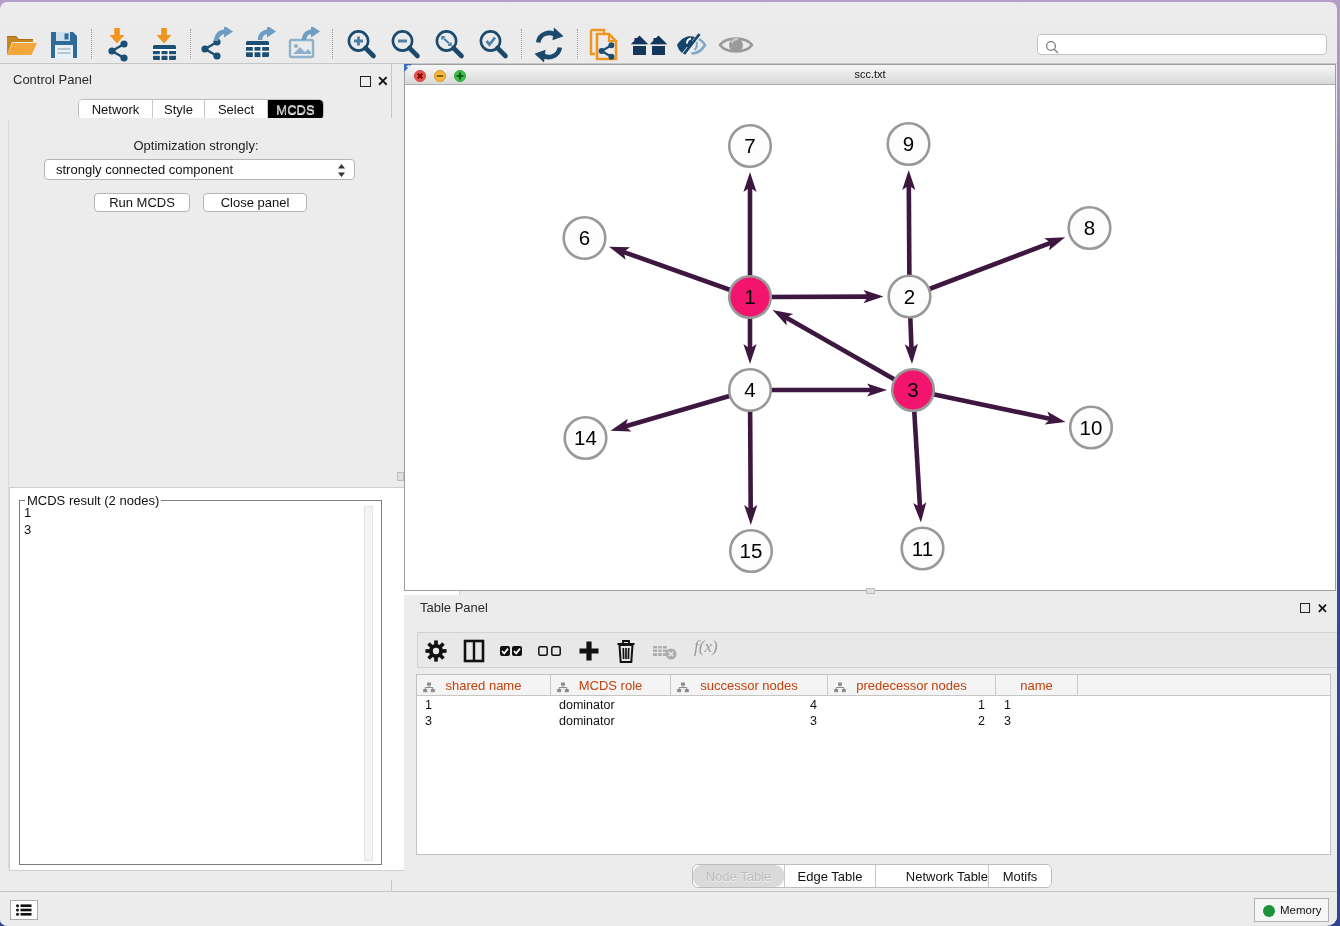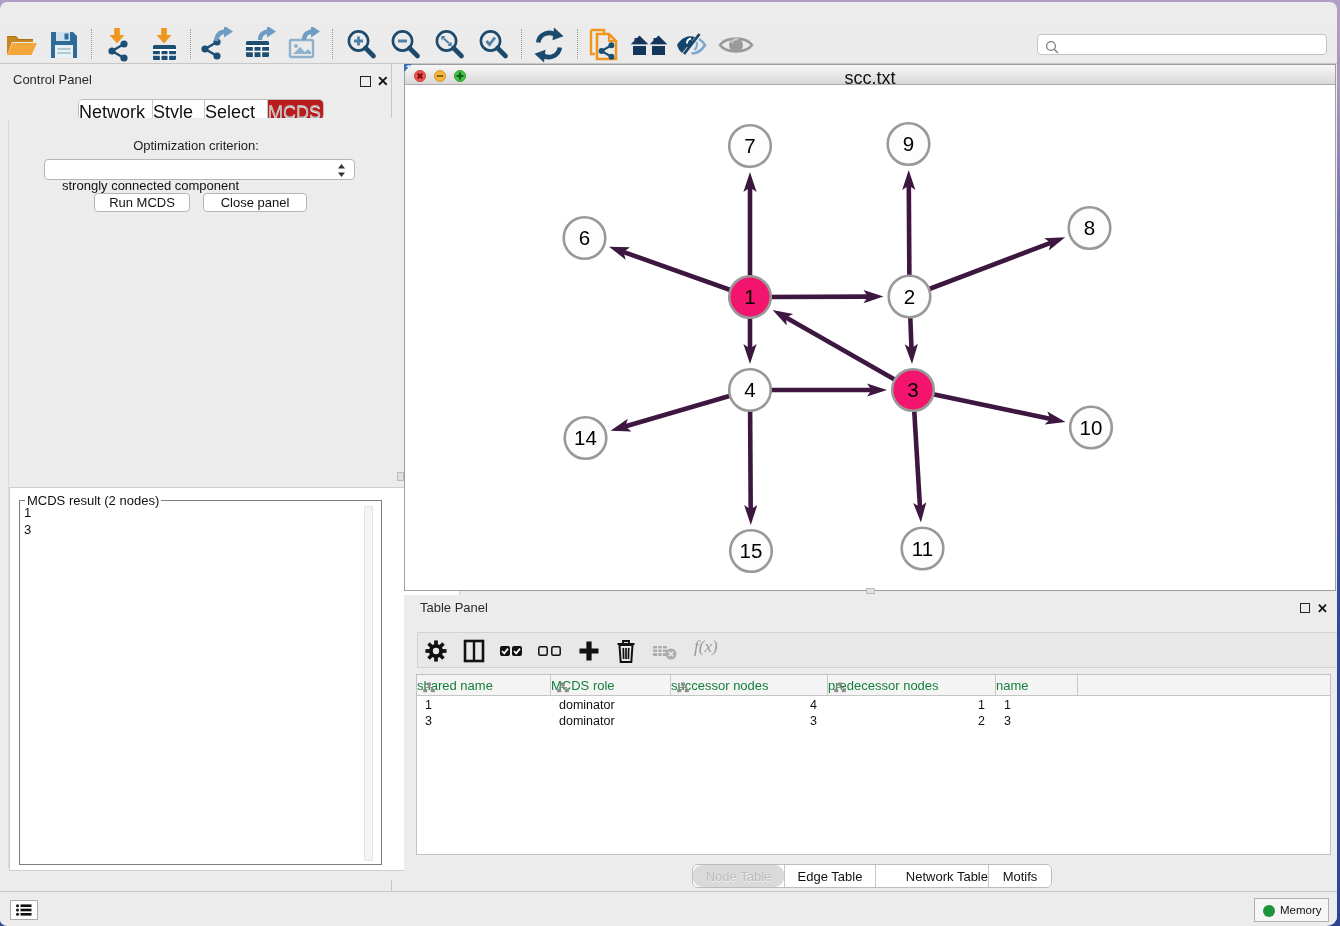--- a/index.html
+++ b/index.html
@@ -13,45 +13,45 @@
   .mactitle .t { position:absolute; top:3px; left:0; width:100%; text-align:center; font-size:13px; color:#9a9a9a; }
   
   .toolbar { position:absolute; left:0; top:22px; width:1337px; height:40px; background:#ebebeb; border-bottom:1px solid #c7c7c7; }
   .tsep { position:absolute; top:5px; height:30px; width:0; border-left:1px dotted #999; }
   .ticon { position:absolute; top:3px; }
   .search { position:absolute; left:1037px; top:10px; width:290px; height:21px; background:#fff; border:1px solid #c4c4c4; border-radius:4px; }
   
   .cpanel { position:absolute; left:0; top:62px; width:392px; height:827px; background:#ececec; border-right:1px solid #c6c6c6; }
   .cpanel .ptitle { position:absolute; left:13px; top:8px; font-size:13px; color:#2b2b2b; }
   .tabs { position:absolute; left:78px; top:35px; height:21px; display:flex; border:1px solid #bcbcbc; border-radius:5px; overflow:hidden; background:#fff; }
-  .tabs .tab { font-size:18px; color:#111; padding:2px 0 0 0; border-left:1px solid #c8c8c8; background:#fff; height:100%; }
+  .tabs .tab { font-size:13px; color:#111; padding:2px 0 0 0; text-align:center; border-left:1px solid #c8c8c8; background:#fff; height:100%; }
   .tabs .tab:first-child { border-left:none; }
-  .tabs .tab.sel { background:#b91c1c; color:#b9b9b9; text-shadow:0 1px 0 #f5f5f5; }
+  .tabs .tab.sel { background:#000000; color:#b9b9b9; text-shadow:0 1px 0 #f5f5f5; }
   .cpcontent { position:absolute; left:0; top:54px; width:392px; height:762px; background:#ececec; }
   .cpcontent .lline { position:absolute; left:8px; top:2px; bottom:12px; width:0; border-left:1px solid #dadada; }
   .optlabel { position:absolute; left:0; top:20px; width:392px; text-align:center; font-size:13px; color:#1c1c1c; }
   .selectbox { position:absolute; left:44px; top:41px; width:311px; height:21px; background:#fff; border:1px solid #b5b5b5; border-radius:4px; font-size:13px; color:#111; }
   .btn { position:absolute; top:75px; height:19px; background:#fff; border:1px solid #b5b5b5; border-radius:4px; font-size:13px; color:#111; text-align:center; }
   .resultwrap { position:absolute; left:9px; top:369px; width:451px; height:384px; background:#fff; border:1px solid #cfcfcf; }
   .groupbox { position:absolute; left:9px; top:12px; width:363px; height:365px; border:1px solid #7e7e7e; }
   .grouplabel { position:absolute; left:5px; top:-8px; background:#fff; padding:0 2px; font-size:13px; color:#111; }
   .scrolltrack { position:absolute; right:8px; top:5px; width:9px; height:355px; background:#f4f4f4; border:1px solid #e4e4e4; }
   
   .netwin { position:absolute; left:404px; top:62px; width:932px; height:527px; border:1px solid #9e9e9e; background:#fff; }
   .nettitle { position:absolute; left:0; top:0; width:930px; height:20px; background:linear-gradient(#f7f7f7,#d8d8d8); border-bottom:1px solid #ababab; }
-  .nettitle .t { position:absolute; width:100%; text-align:center; top:3px; font-size:18px; color:#111; }
+  .nettitle .t { position:absolute; width:100%; text-align:center; top:3px; font-size:11px; color:#111; }
   .light { position:absolute; top:4.5px; width:12px; height:12px; border-radius:50%; }
   .netcanvas { position:absolute; left:0; top:21px; width:930px; height:503px; background:#fff; }
   
   .tpanel { position:absolute; left:404px; top:593px; width:933px; height:296px; background:#ececec; }
   .tpanel .ptitle { position:absolute; left:16px; top:5px; font-size:13px; color:#2b2b2b; }
   .ttoolbar { position:absolute; left:13px; top:37px; width:1041px; height:36px; background:#e8e8e8; border:1px solid #d2d2d2; }
   .ttable { position:absolute; left:12px; top:79px; width:915px; height:181px; background:#fff; border:1px solid #c2c2c2; }
   .thead { position:absolute; left:0; top:0; width:913px; height:21px; background:#f4f4f4; border-bottom:1px solid #c6c6c6; }
-  .thcell { position:absolute; top:0; height:21px; border-right:1px solid #c9c9c9; font-size:13px; color:#15803d; padding-top:3px; }
+  .thcell { position:absolute; top:0; height:21px; border-right:1px solid #c9c9c9; font-size:13px; color:#c2410c; text-align:center; padding-top:3px; }
   .trow { position:absolute; font-size:12.5px; color:#111; }
   .bottabs { position:absolute; left:288px; top:269px; height:24px; display:flex; border:1px solid #bcbcbc; border-radius:6px; overflow:hidden; background:#fff; }
   .bottabs .tab { font-size:13px; color:#111; padding:4px 0 0 0; text-align:center; border-left:1px solid #c8c8c8; background:#fff; height:100%; }
   .bottabs .tab:first-child { border-left:none;border-radius:9px; }
   .bottabs .tab.sel { background:#dadada; color:#bcbcbc; text-shadow:0 1px 0 #f2f2f2; }
   
   .statusbar { position:absolute; left:0; top:889px; width:1337px; height:33px; background:#ececec; border-top:1px solid #c6c6c6; }
 </style>
 </head>
 <body>
@@ -192,23 +192,23 @@
     <div class="abs" style="left:360px;top:12px;width:11px;height:11px;border:1.5px solid #222;"></div>
     <div class="abs" style="left:377px;top:9px;font-size:14px;font-weight:bold;color:#111;">✕</div>
     <div class="tabs">
       <div class="tab" style="width:73px;">Network</div>
       <div class="tab" style="width:52px;">Style</div>
       <div class="tab" style="width:63px;">Select</div>
       <div class="tab sel" style="width:56px;">MCDS</div>
     </div>
     <div class="cpcontent">
       <div class="lline"></div>
-      <div class="optlabel">Optimization criterion:</div>
+      <div class="optlabel">Optimization strongly:</div>
       <div class="selectbox">
-        <div class="abs" style="left:11px;top:18px;margin-left:6px;">strongly connected component</div>
+        <div class="abs" style="left:11px;top:2px;">strongly connected component</div>
         <svg class="abs" style="right:7px;top:3px;" width="11" height="15" viewBox="0 0 11 15">
           <path d="M5.5 1 L9 5.6 L2 5.6 Z" fill="#333"></path>
           <path d="M5.5 14 L9 9.4 L2 9.4 Z" fill="#333"></path>
         </svg>
       </div>
       <div class="btn" style="left:94px;width:96px;padding-top:1px;">Run MCDS</div>
       <div class="btn" style="left:203px;width:104px;padding-top:1px;">Close panel</div>
       <div class="resultwrap">
         <div class="groupbox">
           <div class="grouplabel">MCDS result (2 nodes)</div>

